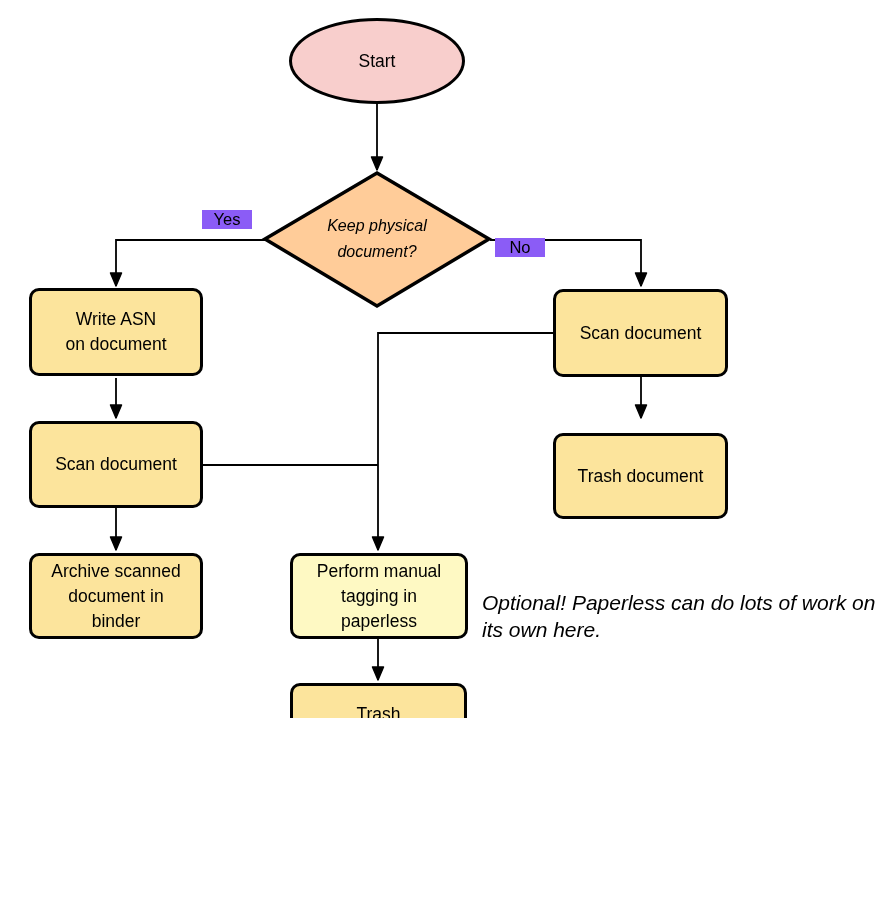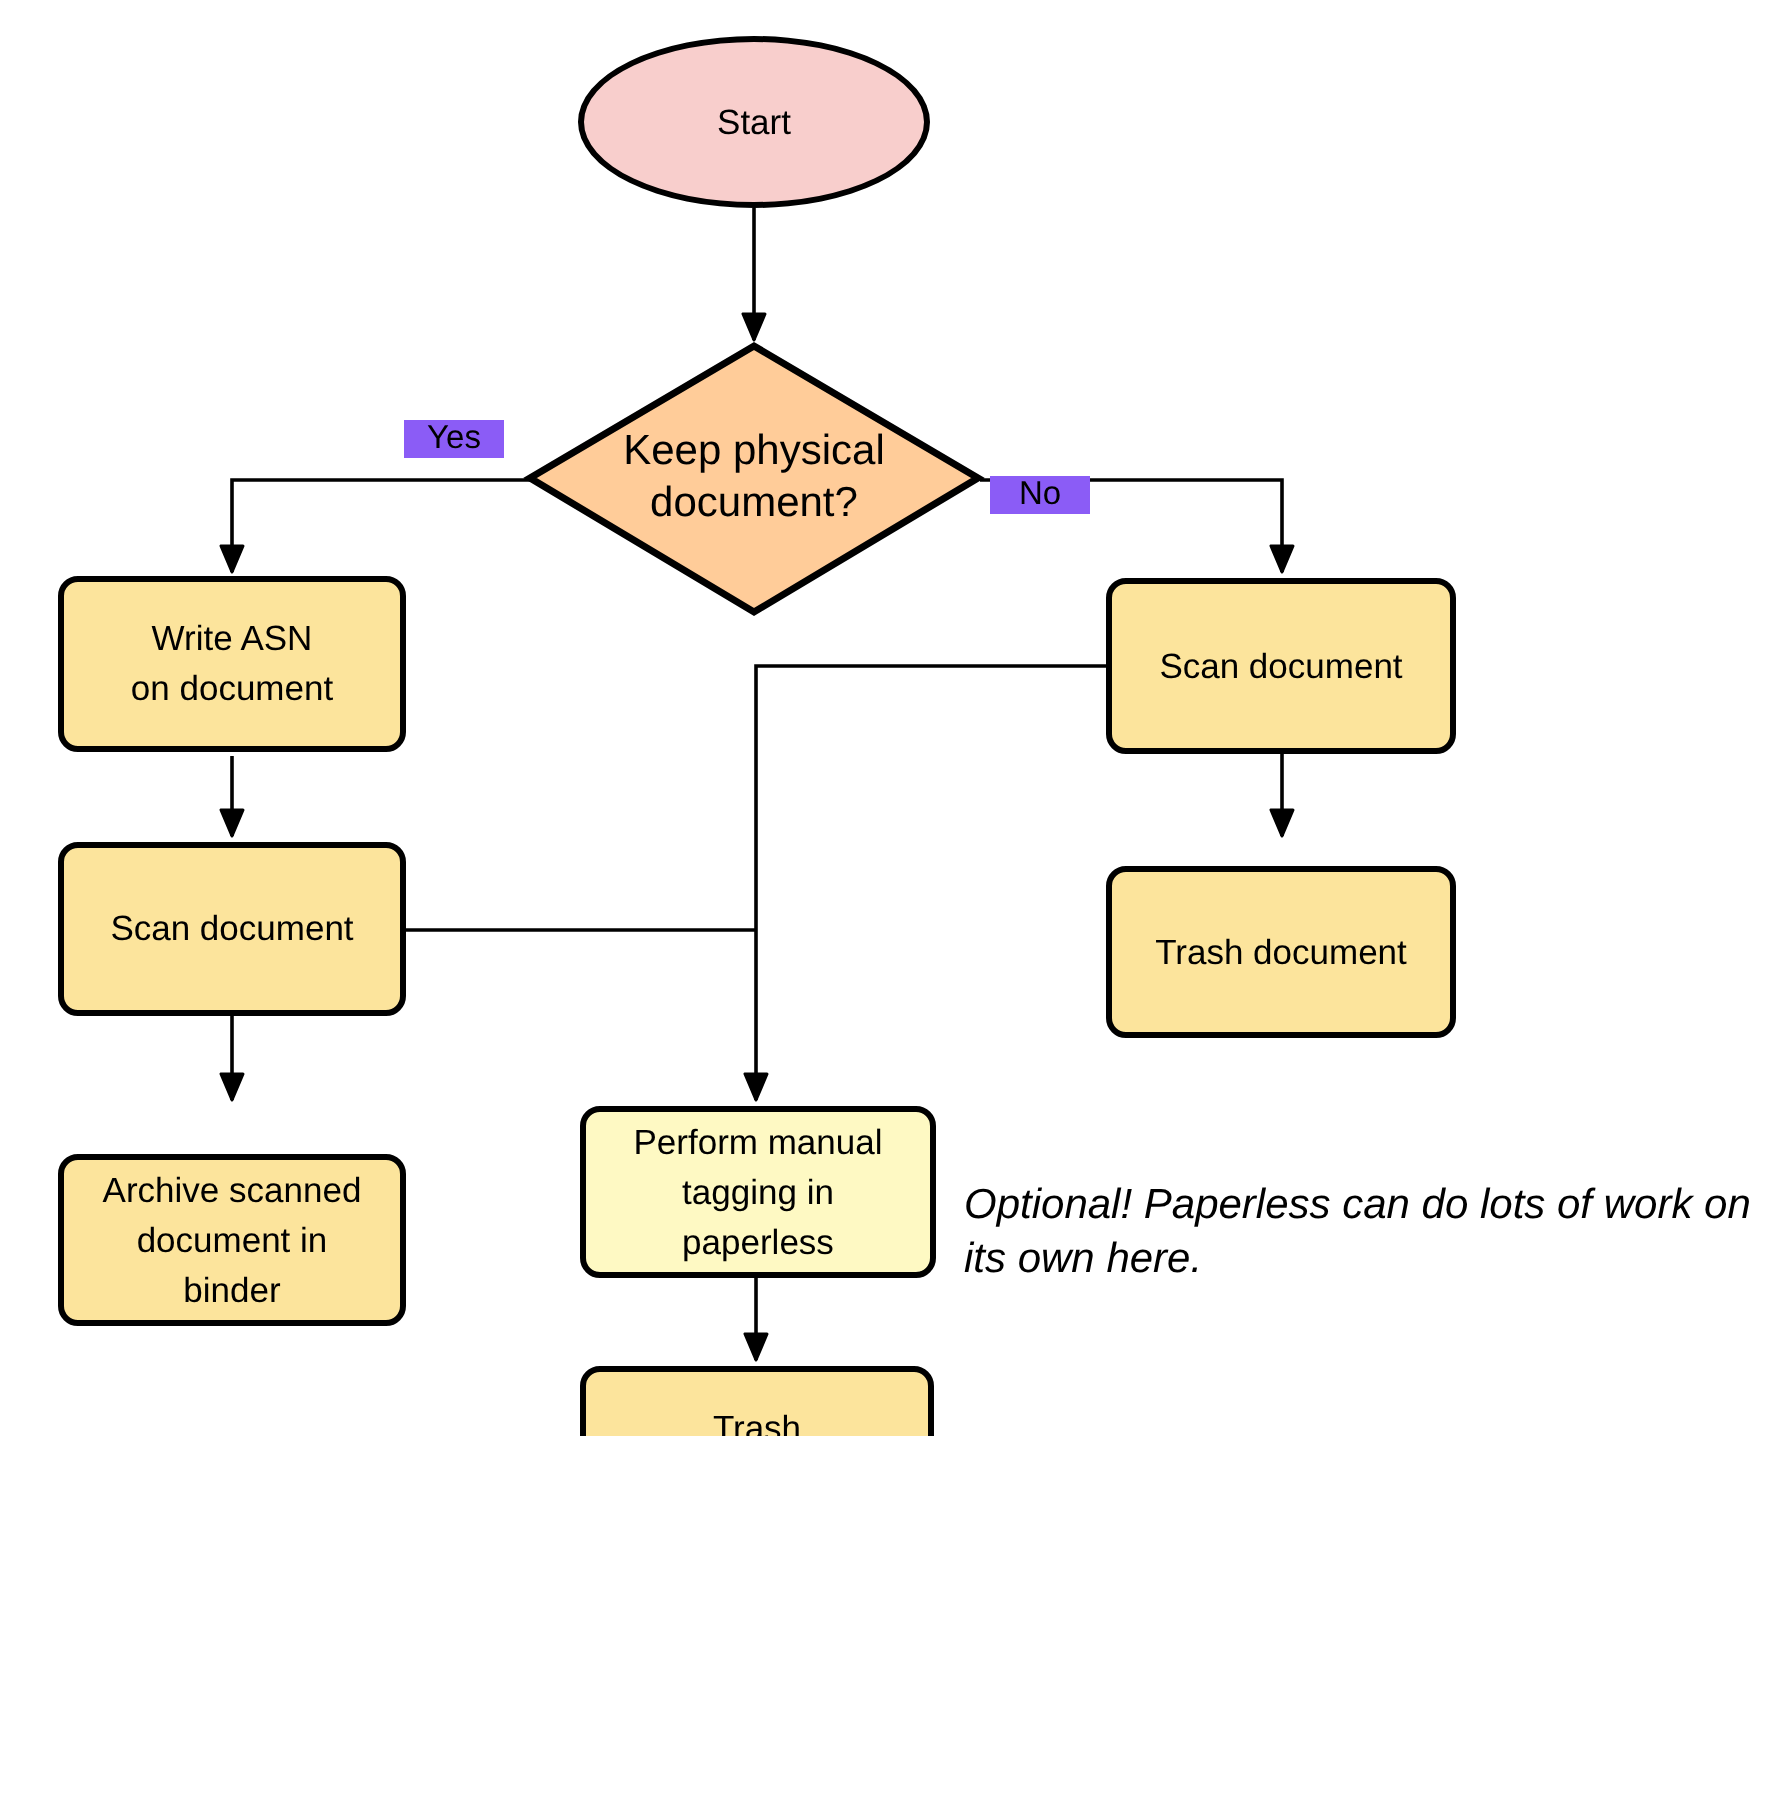--- a/index.html
+++ b/index.html
@@ -39,23 +39,24 @@
   }
   .process {
     border-radius: 10px;
   }
   .diamond-label {
     position: absolute;
     display: flex;
     align-items: center;
     justify-content: center;
     text-align: center;
-    font-size: 21px;
+    font-size: 16px;
     line-height: 26px;
     white-space: pre-line;
+    font-style: italic;
   }
   .edge-label {
     position: absolute;
     width: 50px;
     text-align: center;
     font-size: 16.5px;
     line-height: 19px;
     background: #8b5cf6;
   }
   .note {
@@ -79,21 +80,21 @@
     width: 888px;
     top: 903px;
     height: 4px;
     background: #fcfafa;
   }
 
   
   #node-start        { left: 289px; top: 18px;  width: 176px; height: 86px; }
   #node-write-asn    { left: 29px;  top: 288px; width: 174px; height: 88px; }
   #node-scan-left    { left: 29px;  top: 421px; width: 174px; height: 87px; }
-  #node-archive      { left: 29px;  top: 553px; width: 174px; height: 86px; margin-top: 24px; }
+  #node-archive      { left: 29px;  top: 553px; width: 174px; height: 86px; }
   #node-scan-right   { left: 553px; top: 289px; width: 175px; height: 88px; }
   #node-trash        { left: 553px; top: 421px; width: 175px; height: 86px; margin-top: 12px; }
   #node-tagging      { left: 290px; top: 553px; width: 178px; height: 86px; }
   #node-remove-inbox { left: 290px; top: 683px; width: 177px; height: 87px; }
   #node-end          { left: 289px; top: 812px; width: 177px; height: 83px; }
   #label-decision    { left: 277px; top: 206px; width: 200px; height: 66px; }
   #edge-label-yes    { left: 202px; top: 210px; }
   #edge-label-no     { left: 495px; top: 210px; margin-top: 28px; }
   #optional-note     { left: 482px; top: 589px; width: 400px; }
 </style>

